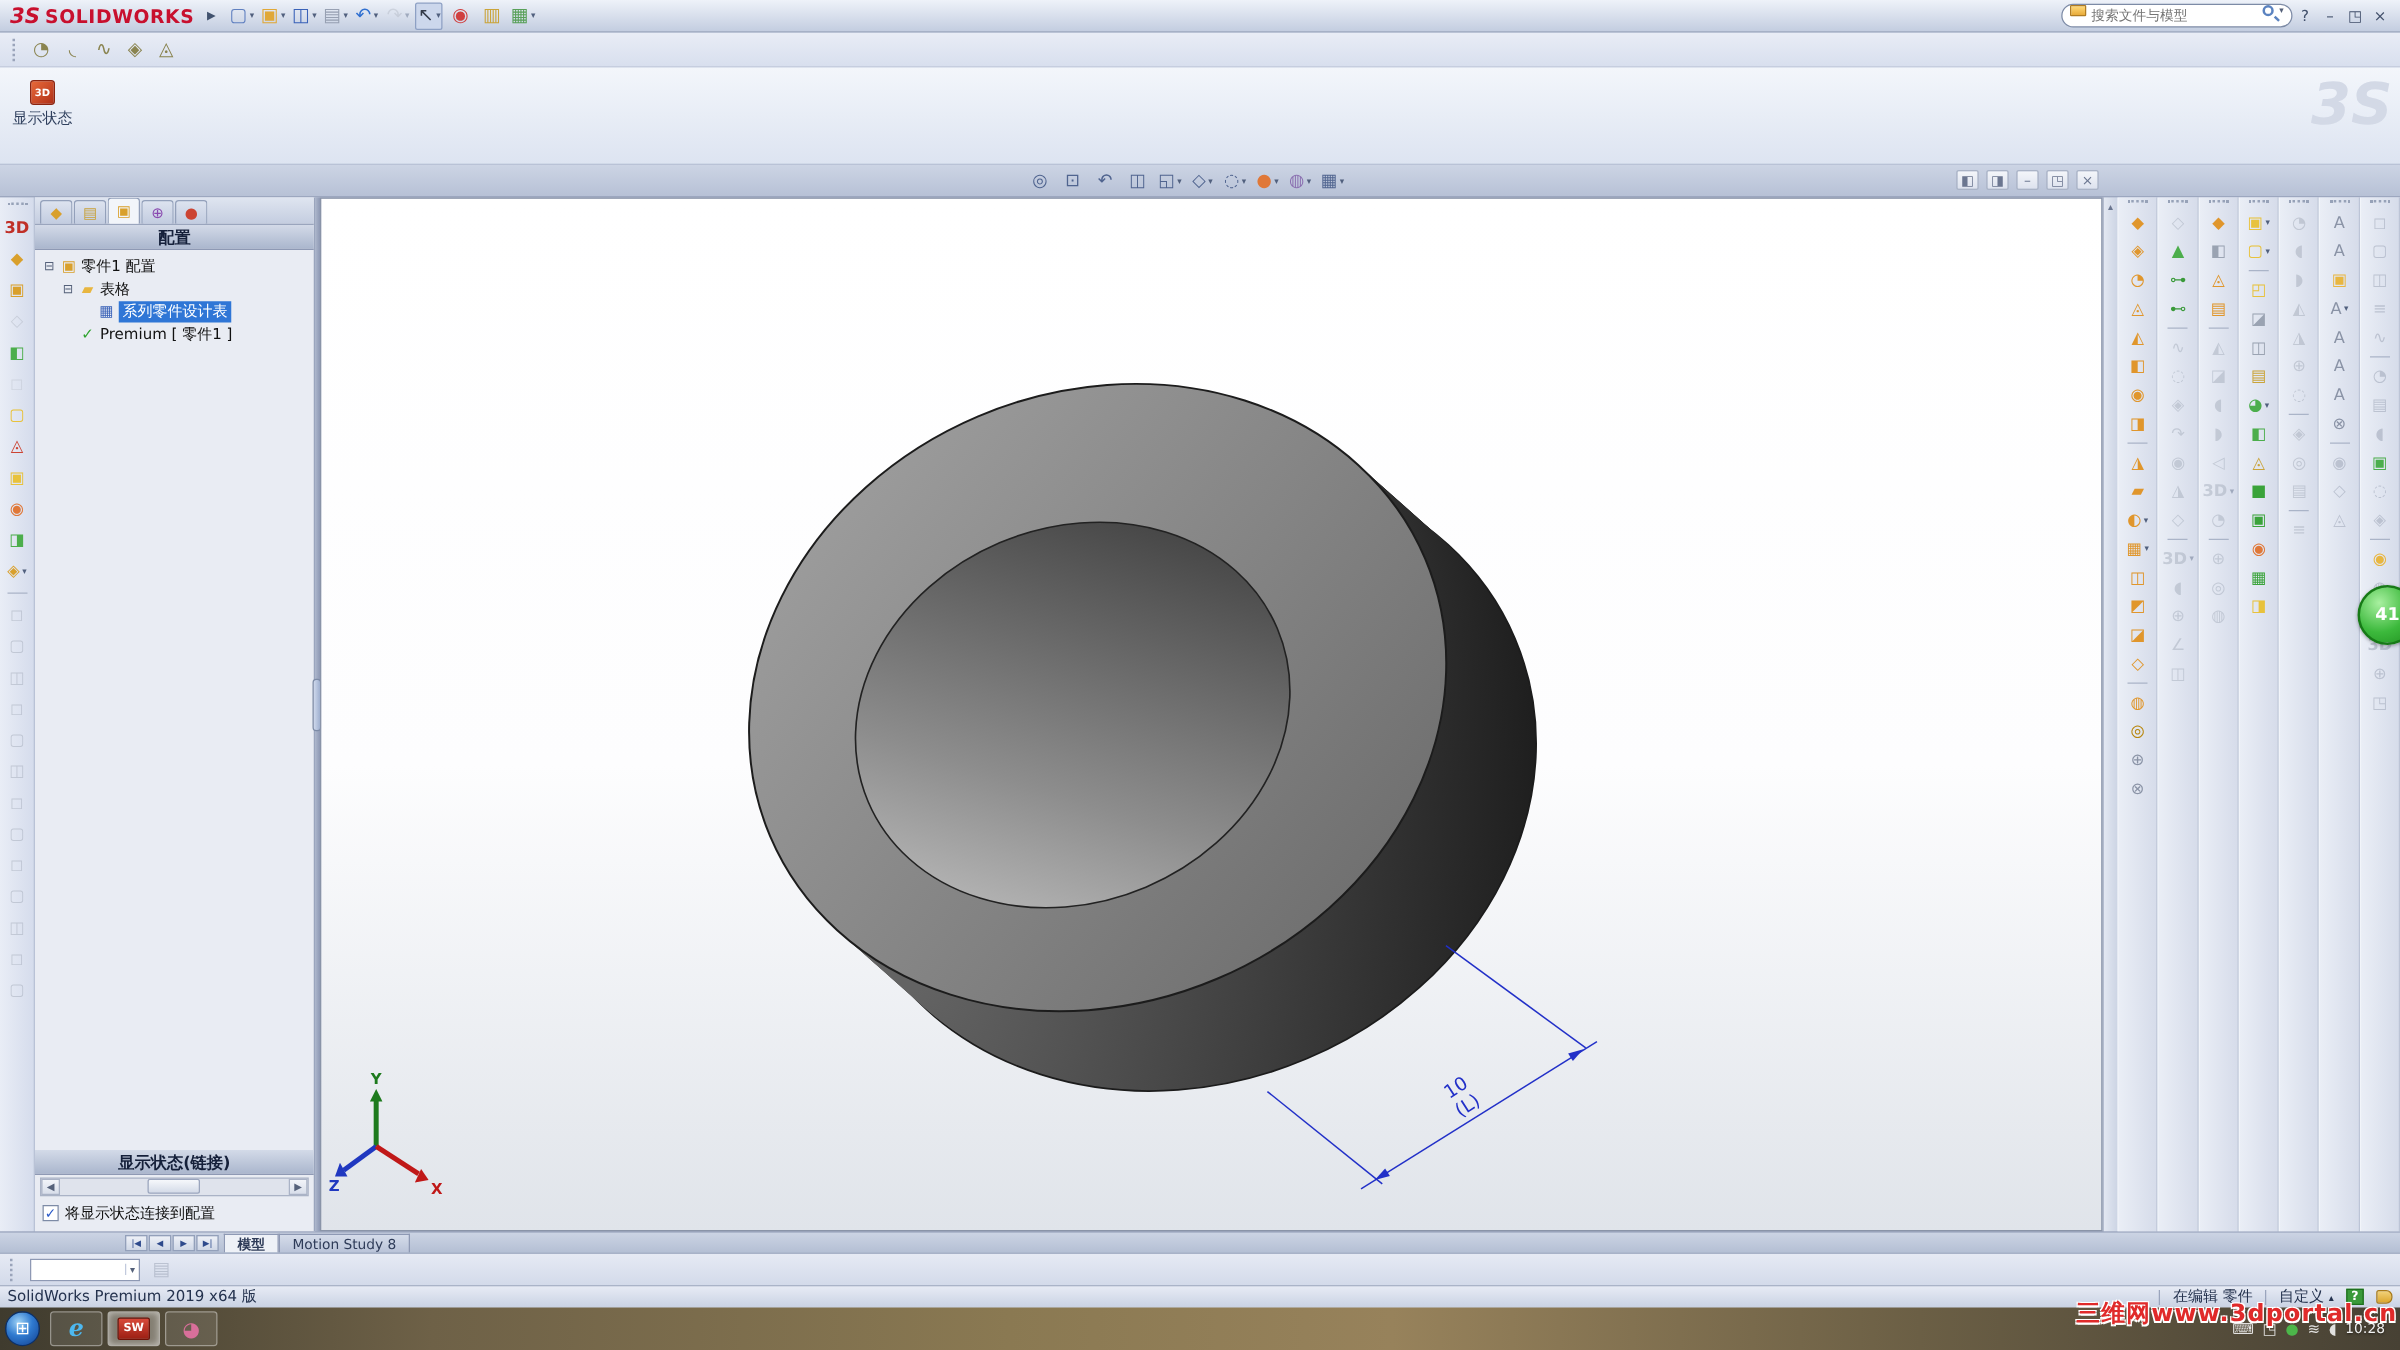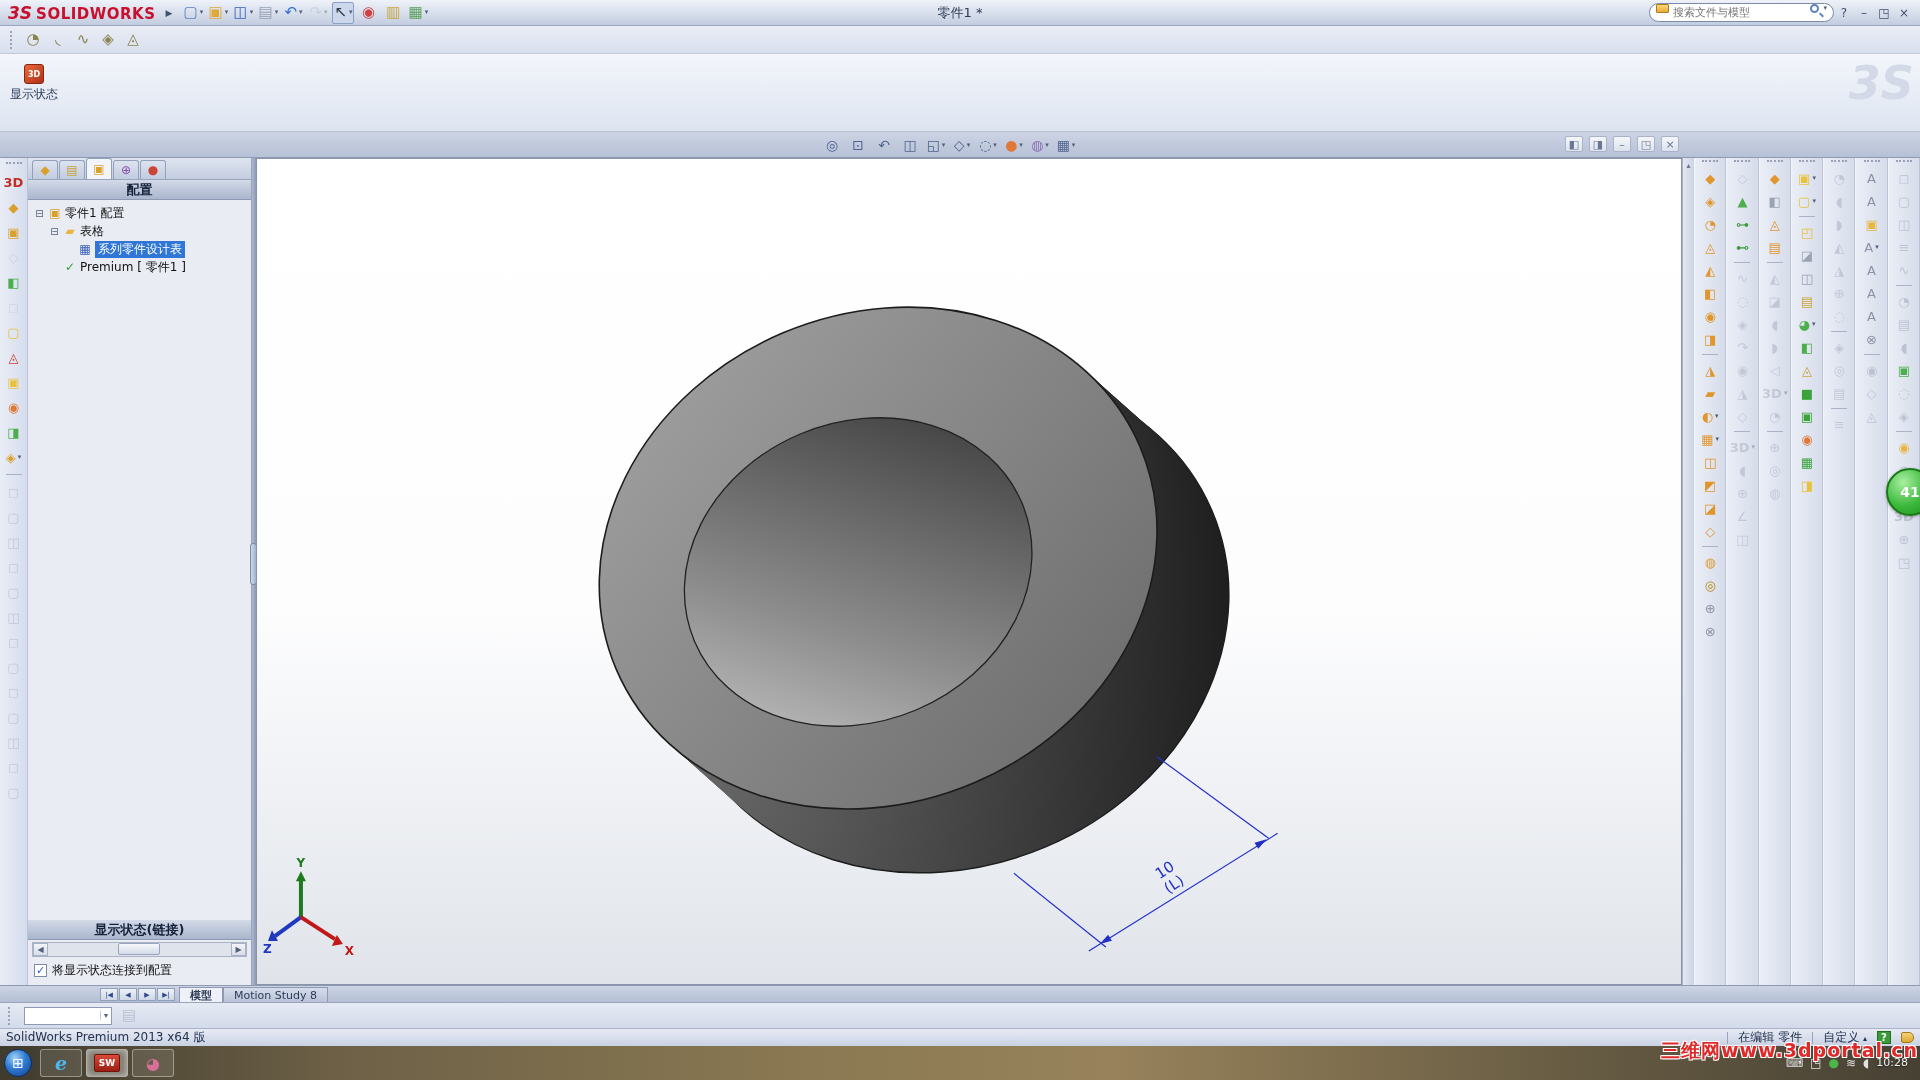--- a/index.html
+++ b/index.html
@@ -135,21 +135,20 @@
         <span class="icn" style="color: rgb(224, 168, 56);">▣<i class="dd">▾</i></span>
         <span class="icn" style="color: rgb(58, 98, 184);">◫<i class="dd">▾</i></span>
         <span class="icn" style="color: rgb(151, 160, 178);">▤<i class="dd">▾</i></span>
         <span class="icn" style="color: rgb(47, 111, 208);">↶<i class="dd">▾</i></span>
         <span class="icn dim" style="color: rgb(176, 182, 194);">↷<i class="dd">▾</i></span>
         <span class="icn pressed" style="color: rgb(51, 58, 72);">↖<i class="dd">▾</i></span>
         <span class="icn" style="color: rgb(208, 64, 64);">◉</span>
         <span class="icn" style="color: rgb(202, 164, 58);">▥</span>
         <span class="icn" style="color: rgb(88, 160, 88);">▦<i class="dd">▾</i></span>
       </div>
-    <div class="doc-title">零件1 *</div>
     <div class="search-box">
       <span class="folder"></span>
       <input placeholder="搜索文件与模型" style="">
       <span class="mag"></span>
       <span style="font-size:7px;color:#55617a">▾</span>
     </div>
     <span class="win-btn">?</span>
     <span class="win-btn">–</span>
     <span class="win-btn">◳</span>
     <span class="win-btn">×</span>
@@ -512,21 +511,21 @@
 
   <div class="combo-row">
     <span class="grip-v"></span>
     <div class="combo">
         <span class="dd2">▾</span>
       </div>
     <span class="icn dim" style="color:#8a93a6">▤</span>
   </div>
 
   <div class="statusbar">
-    <span>SolidWorks Premium 2013 x64 版</span>
+    <span>SolidWorks Premium 2019 x64 版</span>
     <div class="sb-right">
       <span class="sb-sep"></span>
       <span>在编辑 零件</span>
       <span class="sb-sep"></span>
       <span><span>自定义</span> <span style="font-size:8px">▴</span></span>
       <span class="sb-help">?</span>
       <span class="sb-tag"></span>
     </div>
   </div>
 

